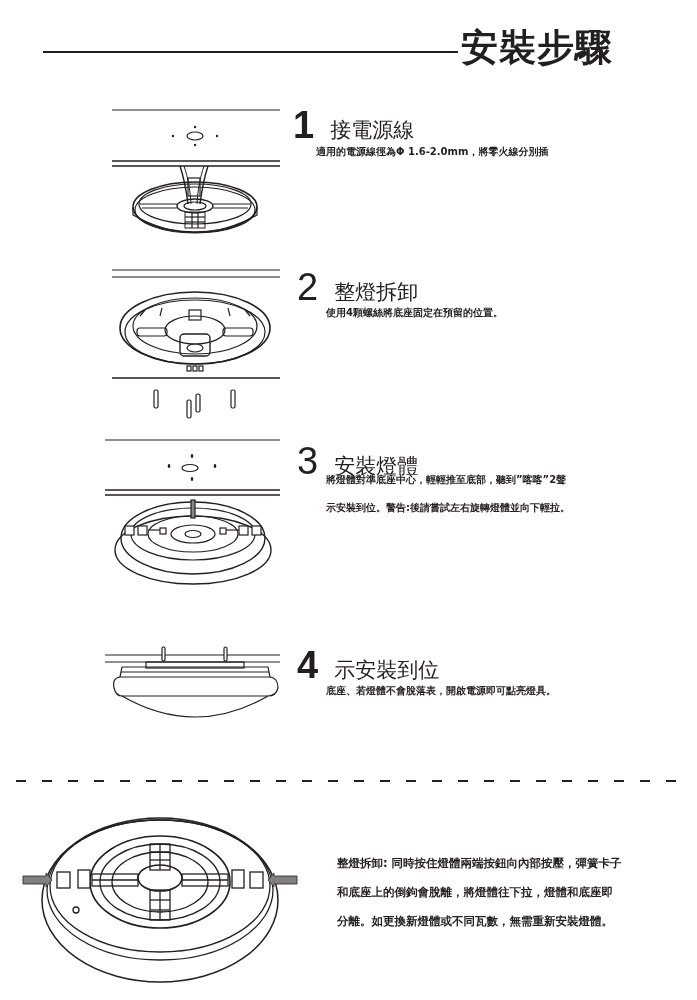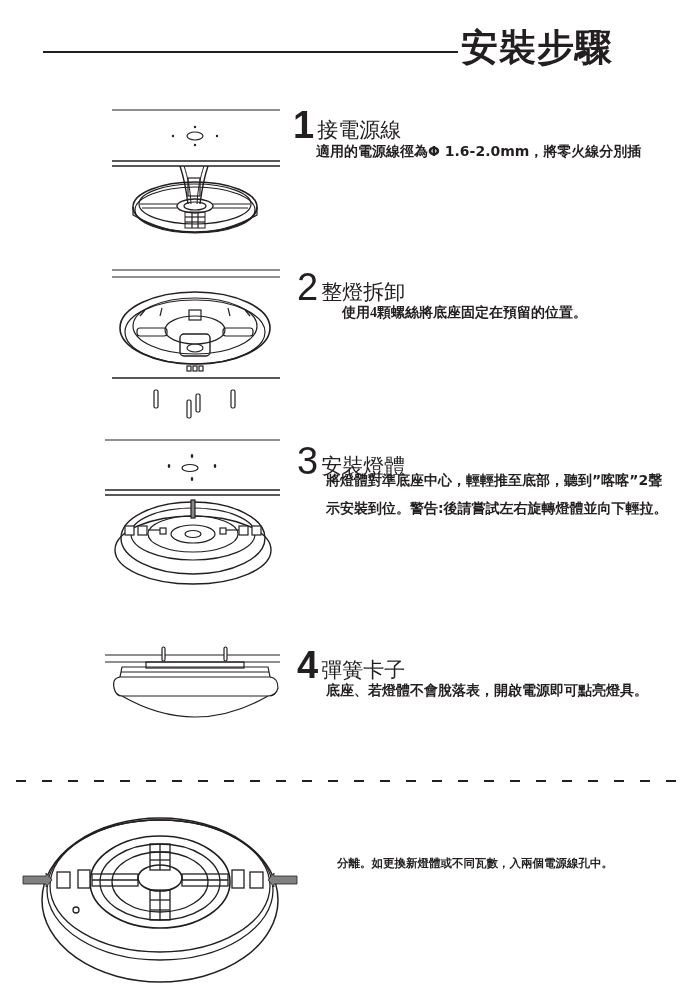--- a/index.html
+++ b/index.html
@@ -3,22 +3,22 @@
   <meta charset="utf-8">
   <style>
     html, body { margin:0; padding:0; background:#ffffff; }
     body { width:697px; height:1000px; position:relative; overflow:hidden;
            font-family:"DejaVu Sans", sans-serif; color:#231f20; }
     .title-line { position:absolute; left:43px; top:51px; width:415px; height:2px; background:#231f20; }
     .page-title { position:absolute; left:461px; top:26px; font-size:37px; font-weight:bold; letter-spacing:1px; color:#231f20; line-height:44px;text-align:right; }
     .step-head { position:absolute; display:flex; align-items:flex-end; }
     .step-num { font-family:"Liberation Sans", sans-serif; font-size:38px; line-height:36px; color:#231f20; }
     .step-num.bold { font-weight:bold; }
-    .step-title { font-size:21px; line-height:26px; margin-left:3px; color:#231f20; }
-    .step-body { position:absolute; font-size:14px; font-weight:bold; color:#231f20; line-height:29px; white-space:nowrap; }
+    .step-title { font-size:21px; line-height:26px; margin-left:16px; color:#231f20; }
+    .step-body { position:absolute; font-size:10px; font-weight:bold; color:#231f20; line-height:29px; white-space:nowrap; }
     .dash-line { position:absolute; left:16px; top:780px; width:660px; height:2px;
                  background-image:linear-gradient(to right,#231f20 0,#231f20 10px,transparent 10px,transparent 26px);
                  background-size:26px 2px; }
     .remove-text { position:absolute; left:337px; top:849px; font-size:11.5px; font-weight:bold; line-height:29px; color:#231f20; white-space:nowrap; }
     svg { position:absolute; overflow:visible; }
   </style>
 </head>
 <body>
 
 <div class="title-line"></div>
@@ -98,21 +98,21 @@
     <rect x="87" y="140" width="4" height="18" rx="1.5"></rect>
     <rect x="96" y="134" width="4" height="18" rx="1.5"></rect>
     <rect x="131" y="130" width="4" height="18" rx="1.5"></rect>
   </g>
 </svg>
 
 <div class="step-head" style="left:297px;top:269px;">
   <span class="step-num">2</span>
   <span class="step-title">整燈拆卸</span>
 </div>
-<div class="step-body" style="left:342px;top:298px;font-family:Liberation Serif, serif;">
+<div class="step-body" style="left:326px;top:298px;">
   <div>使用4顆螺絲將底座固定在預留的位置。</div>
 </div>
 
 <svg style="left:100px;top:430px" width="190" height="180" viewBox="0 0 190 180">
   <g fill="none" stroke="#231f20" stroke-width="1.2">
     <line x1="5" y1="10" x2="180" y2="10"></line>
     <line x1="5" y1="60" x2="180" y2="60" stroke-width="1.6"></line>
     <line x1="5" y1="65" x2="180" y2="65" stroke-width="1.6"></line>
     <ellipse cx="90" cy="38" rx="8" ry="3.5"></ellipse>
 
@@ -158,21 +158,21 @@
     <rect x="46" y="42" width="98" height="6"></rect>
     <path d="M22 47 L168 47 L170 57 L20 57 Z"></path>
     <line x1="21" y1="52" x2="169" y2="52"></line>
     <path d="M20 57 Q12 58 14 68 Q16 76 22 76 L168 76 Q176 76 178 68 Q178 58 170 57"></path>
     <path d="M22 76 Q95 118 168 76"></path>
   </g>
 </svg>
 
 <div class="step-head" style="left:297px;top:647px;">
   <span class="step-num bold">4</span>
-  <span class="step-title">彈簧卡子</span>
+  <span class="step-title">示安裝到位</span>
 </div>
 <div class="step-body" style="left:326px;top:676px;">
   <div>底座、若燈體不會脫落表，開啟電源即可點亮燈具。</div>
 </div>
 
 <div class="dash-line"></div>
 
 <svg style="left:0px;top:800px" width="320" height="200" viewBox="0 0 320 200">
   <g fill="none" stroke="#231f20" stroke-width="1.3">
     <ellipse cx="160" cy="100" rx="118" ry="82" stroke-width="1.5"></ellipse>
@@ -201,14 +201,16 @@
     <rect x="250" y="72" width="13" height="16" fill="#fff"></rect>
     <circle cx="76" cy="110" r="3"></circle>
   </g>
   <rect x="34" y="78" width="16" height="2" fill="#231f20"></rect>
 
   <path d="M23 76 L46 76 L46 73 L52 80 L46 87 L46 84 L23 84 Z" fill="#808080" stroke="#231f20" stroke-width="0.8"></path>
   <path d="M297 76 L274 76 L274 73 L268 80 L274 87 L274 84 L297 84 Z" fill="#808080" stroke="#231f20" stroke-width="0.8"></path>
 </svg>
 
 <div class="remove-text">
-  <div>分離。如更換新燈體或不同瓦數，入兩個電源線孔中。</div>
+  <div>整燈拆卸: 同時按住燈體兩端按鈕向內部按壓，彈簧卡子</div>
+  <div>和底座上的倒鉤會脫離，將燈體往下拉，燈體和底座即</div>
+  <div>分離。如更換新燈體或不同瓦數，無需重新安裝燈體。</div>
 </div>
 
 </body></html>

